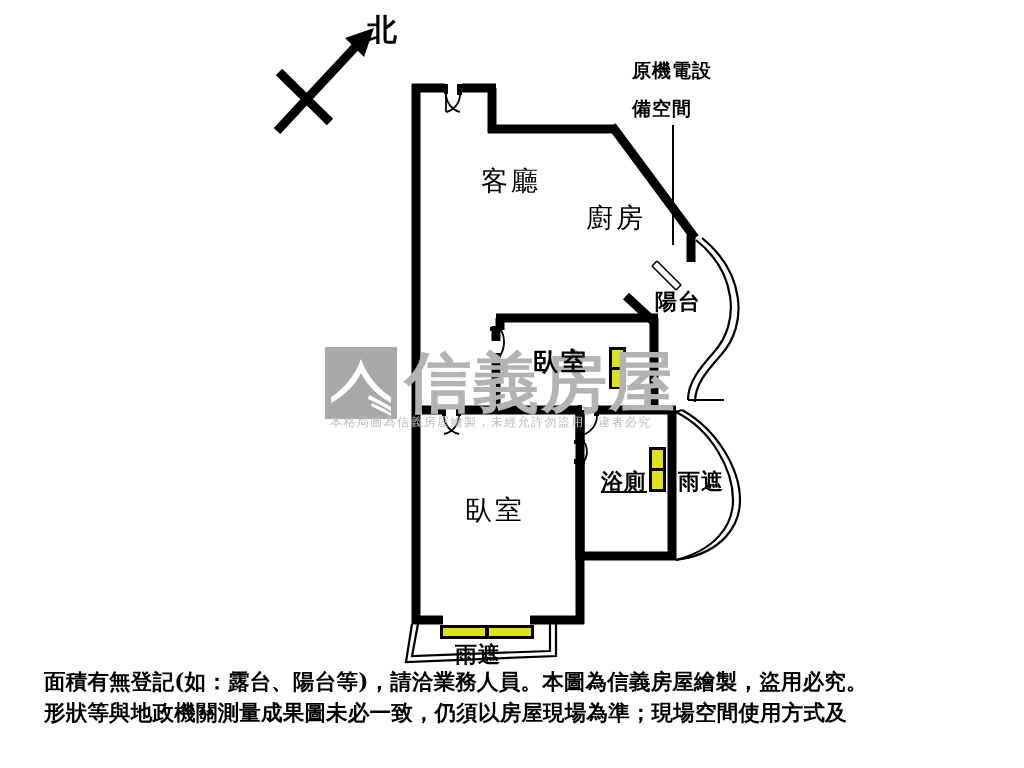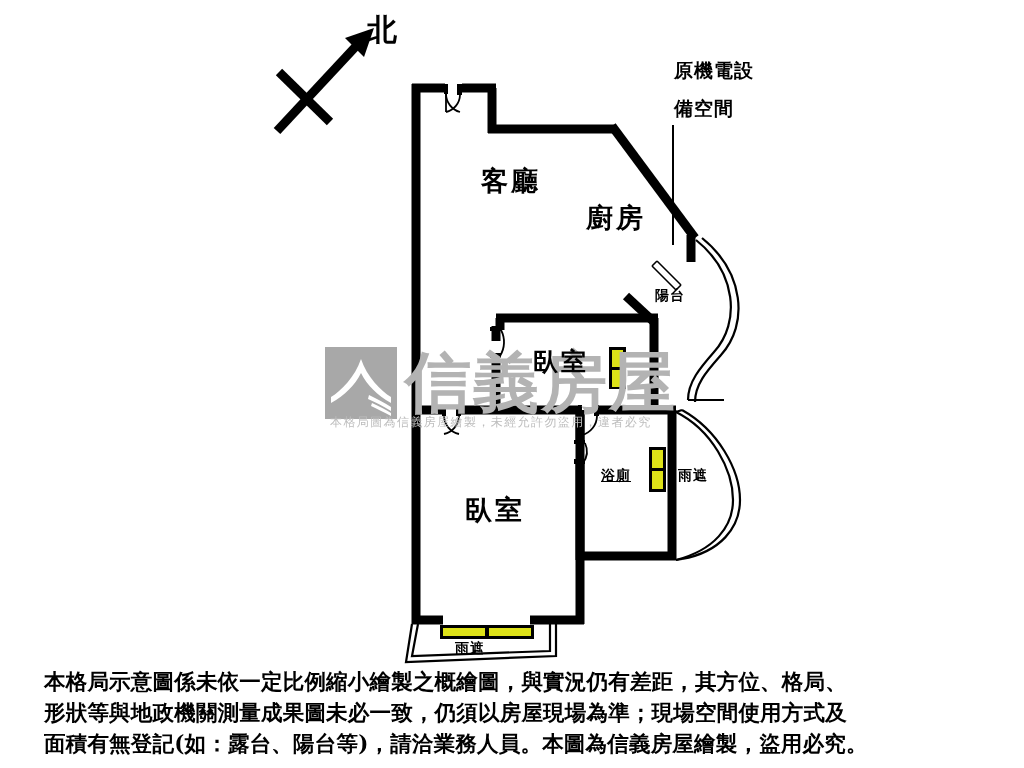--- a/index.html
+++ b/index.html
@@ -61,24 +61,24 @@
     z-index: 2;
   }
   
   .lbl {
     position: absolute;
     color: #000;
     white-space: nowrap;
     font-family: "DejaVu Serif", "Liberation Serif", serif;
     z-index: 4;
   }
-  .lbl-room   { font-size: 27px; font-weight: bold; letter-spacing: 3px; }
+  .lbl-room   { font-size: 27px; font-weight: normal; letter-spacing: 3px; }
   .lbl-room2  { font-size: 25px; font-weight: bold; letter-spacing: 3px; }
-  .lbl-small  { font-size: 14px; font-weight: bold; letter-spacing: 1px; }
-  .lbl-note   { font-size: 19px; font-weight: bold; letter-spacing: 1px; line-height: 1.28; margin-left: 42px; }
+  .lbl-small  { font-size: 22px; font-weight: bold; letter-spacing: 1px; }
+  .lbl-note   { font-size: 19px; font-weight: bold; letter-spacing: 1px; line-height: 1.28; }
   .lbl-north  { font-size: 30px; font-weight: bold; }
   
   #footer {
     position: absolute;
     left: 44px; top: 666px;
     width: 940px;
     font-size: 21.5px;
     font-weight: bold;
     line-height: 1.45;
     color: #000;
@@ -244,18 +244,17 @@
   <div class="lbl lbl-room" style="left:481px; top:163px;">客廳</div>
   <div class="lbl lbl-room" style="left:586px; top:200px;">廚房</div>
   <div class="lbl lbl-small" style="left:655px; top:287px;">陽台</div>
   <div class="lbl lbl-room2" style="left:533px; top:345px;">臥室</div>
   <div class="lbl lbl-small" style="left:601px; top:467px;text-decoration:underline;">浴廁</div>
   <div class="lbl lbl-small" style="left:678px; top:467px;">雨遮</div>
   <div class="lbl lbl-room" style="left:465px; top:492px;">臥室</div>
   <div class="lbl lbl-small" style="left:455px; top:640px;">雨遮</div>
 
   <div id="footer">
-    <p>本格局示意圖係未依一定比例縮小繪製之概繪圖，與實況仍有差距，其方位、格局、</p>
+    <p>面積有無登記(如：露台、陽台等)，請洽業務人員。本圖為信義房屋繪製，盜用必究。</p>
     <p>形狀等與地政機關測量成果圖未必一致，仍須以房屋現場為準；現場空間使用方式及</p>
-    <p>面積有無登記(如：露台、陽台等)，請洽業務人員。本圖為信義房屋繪製，盜用必究。</p>
   </div>
 
 </div>
 
 </body></html>

